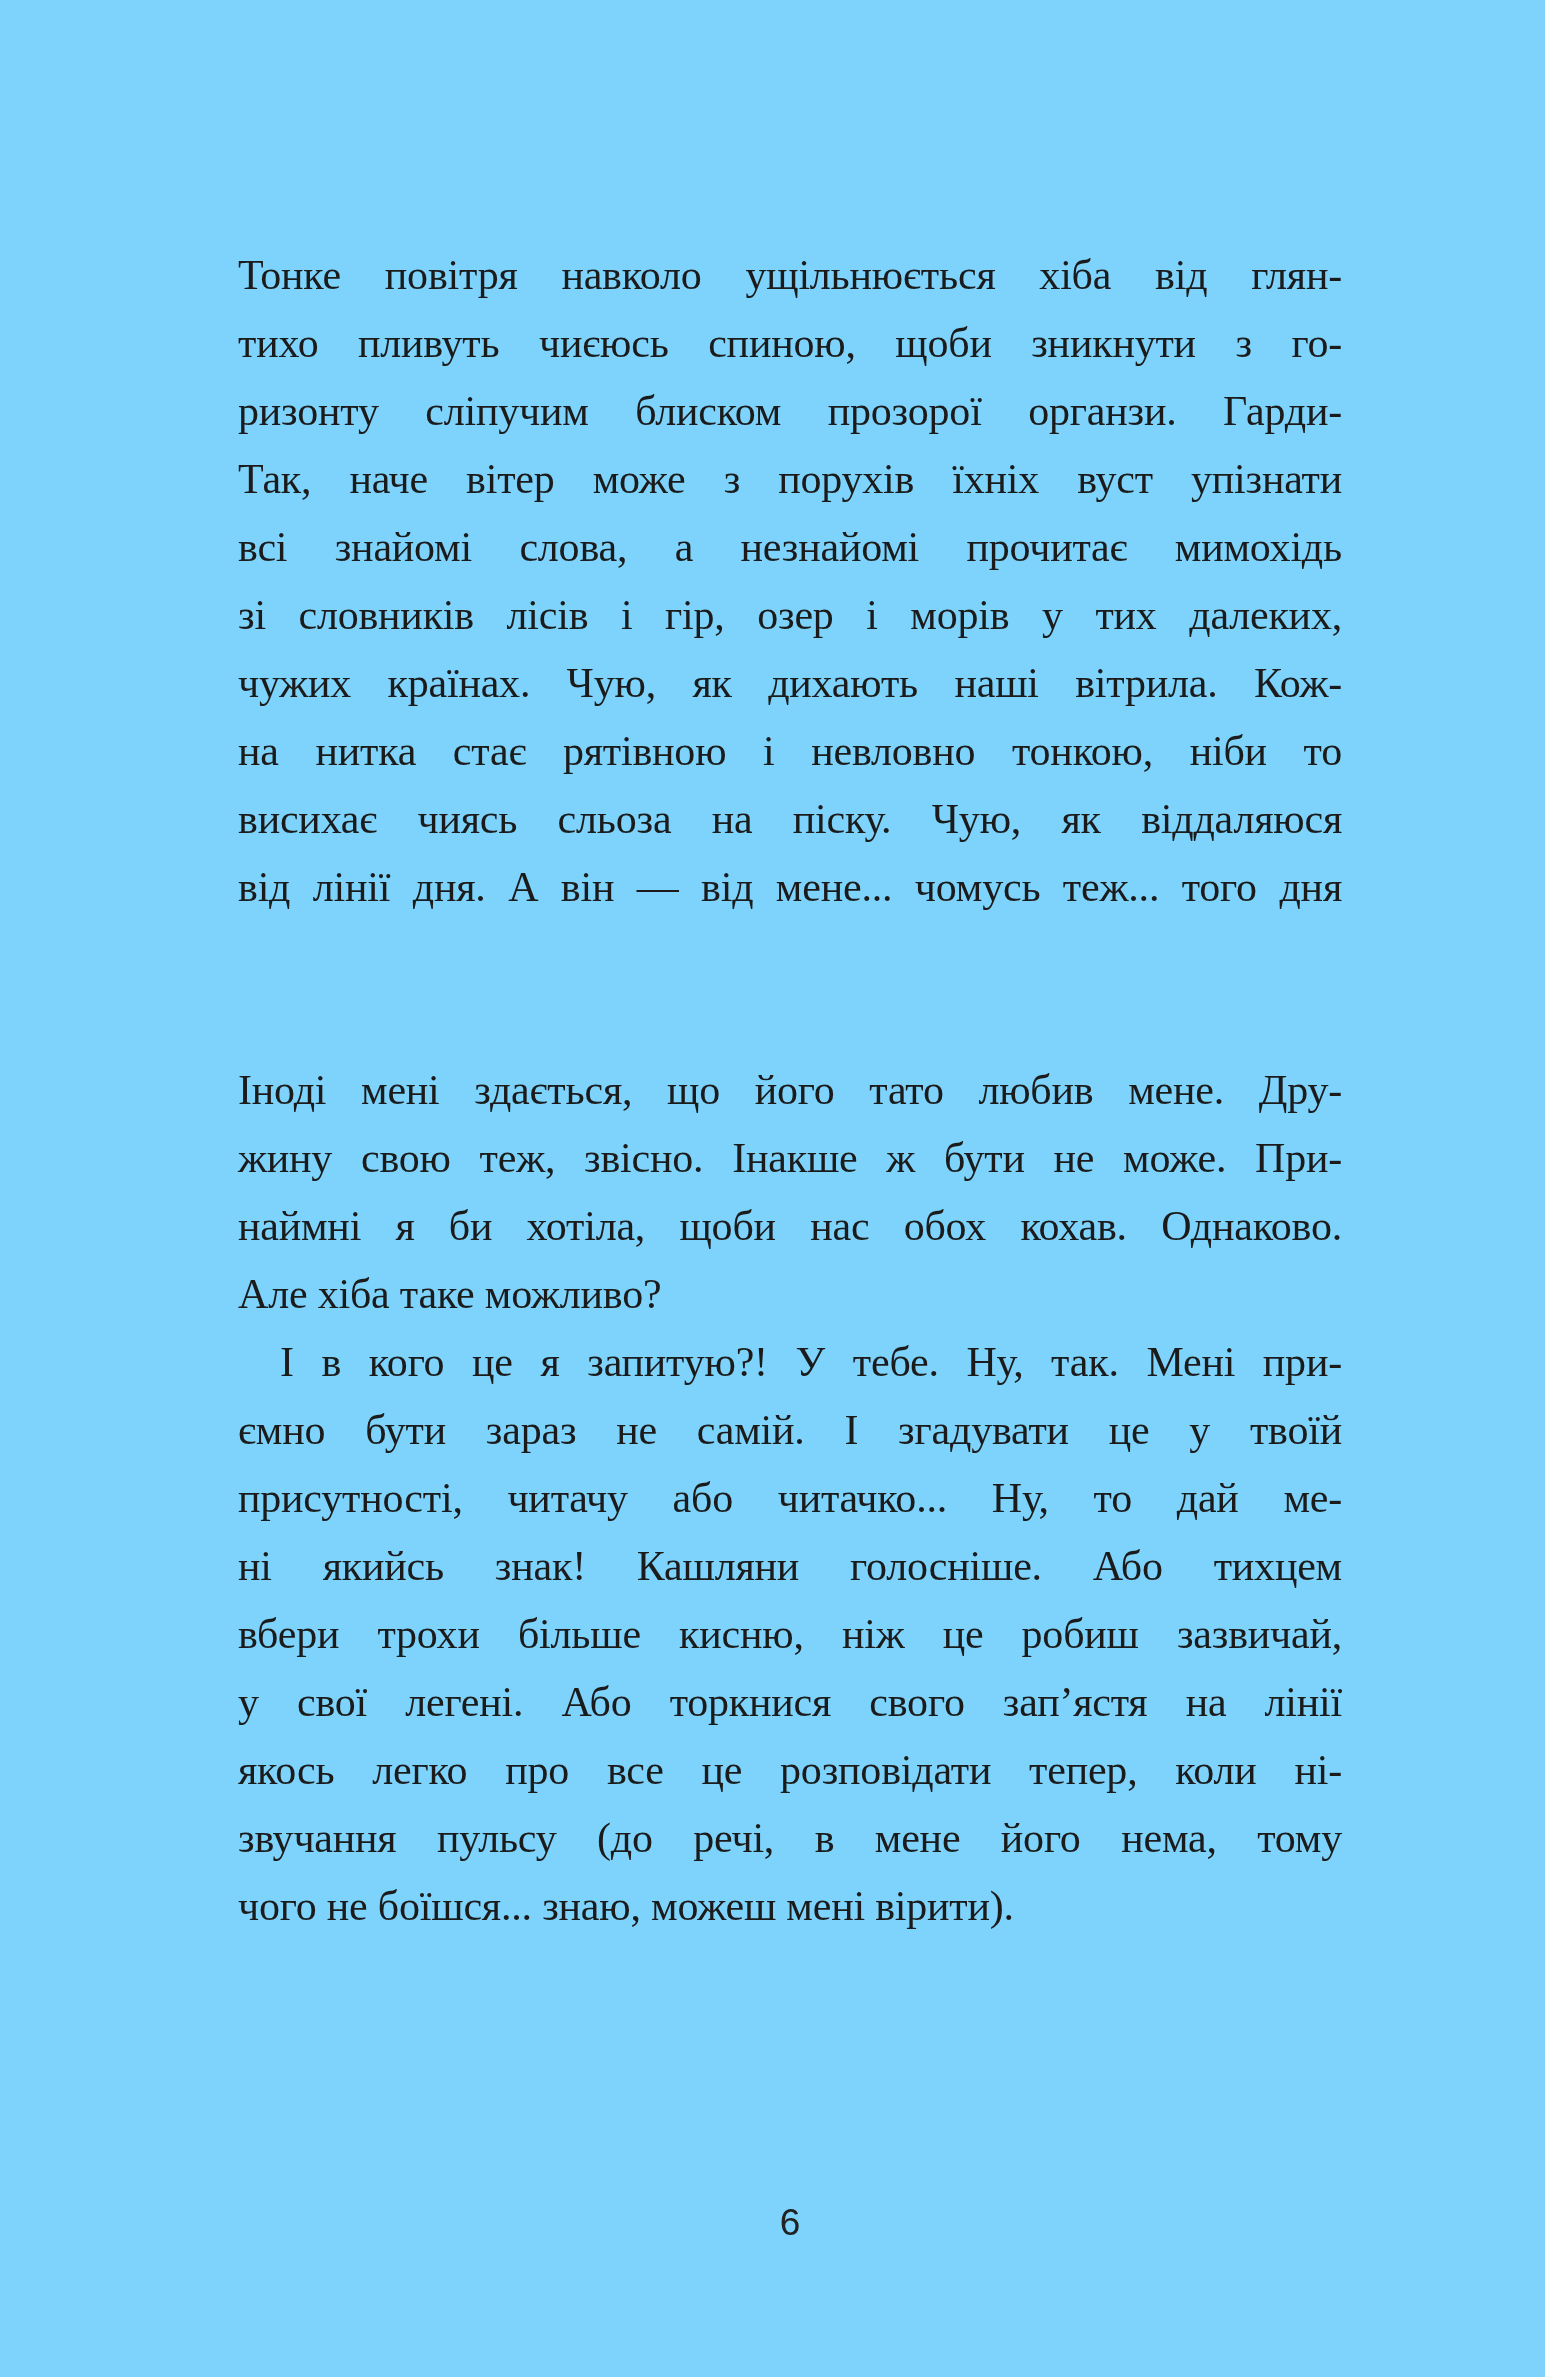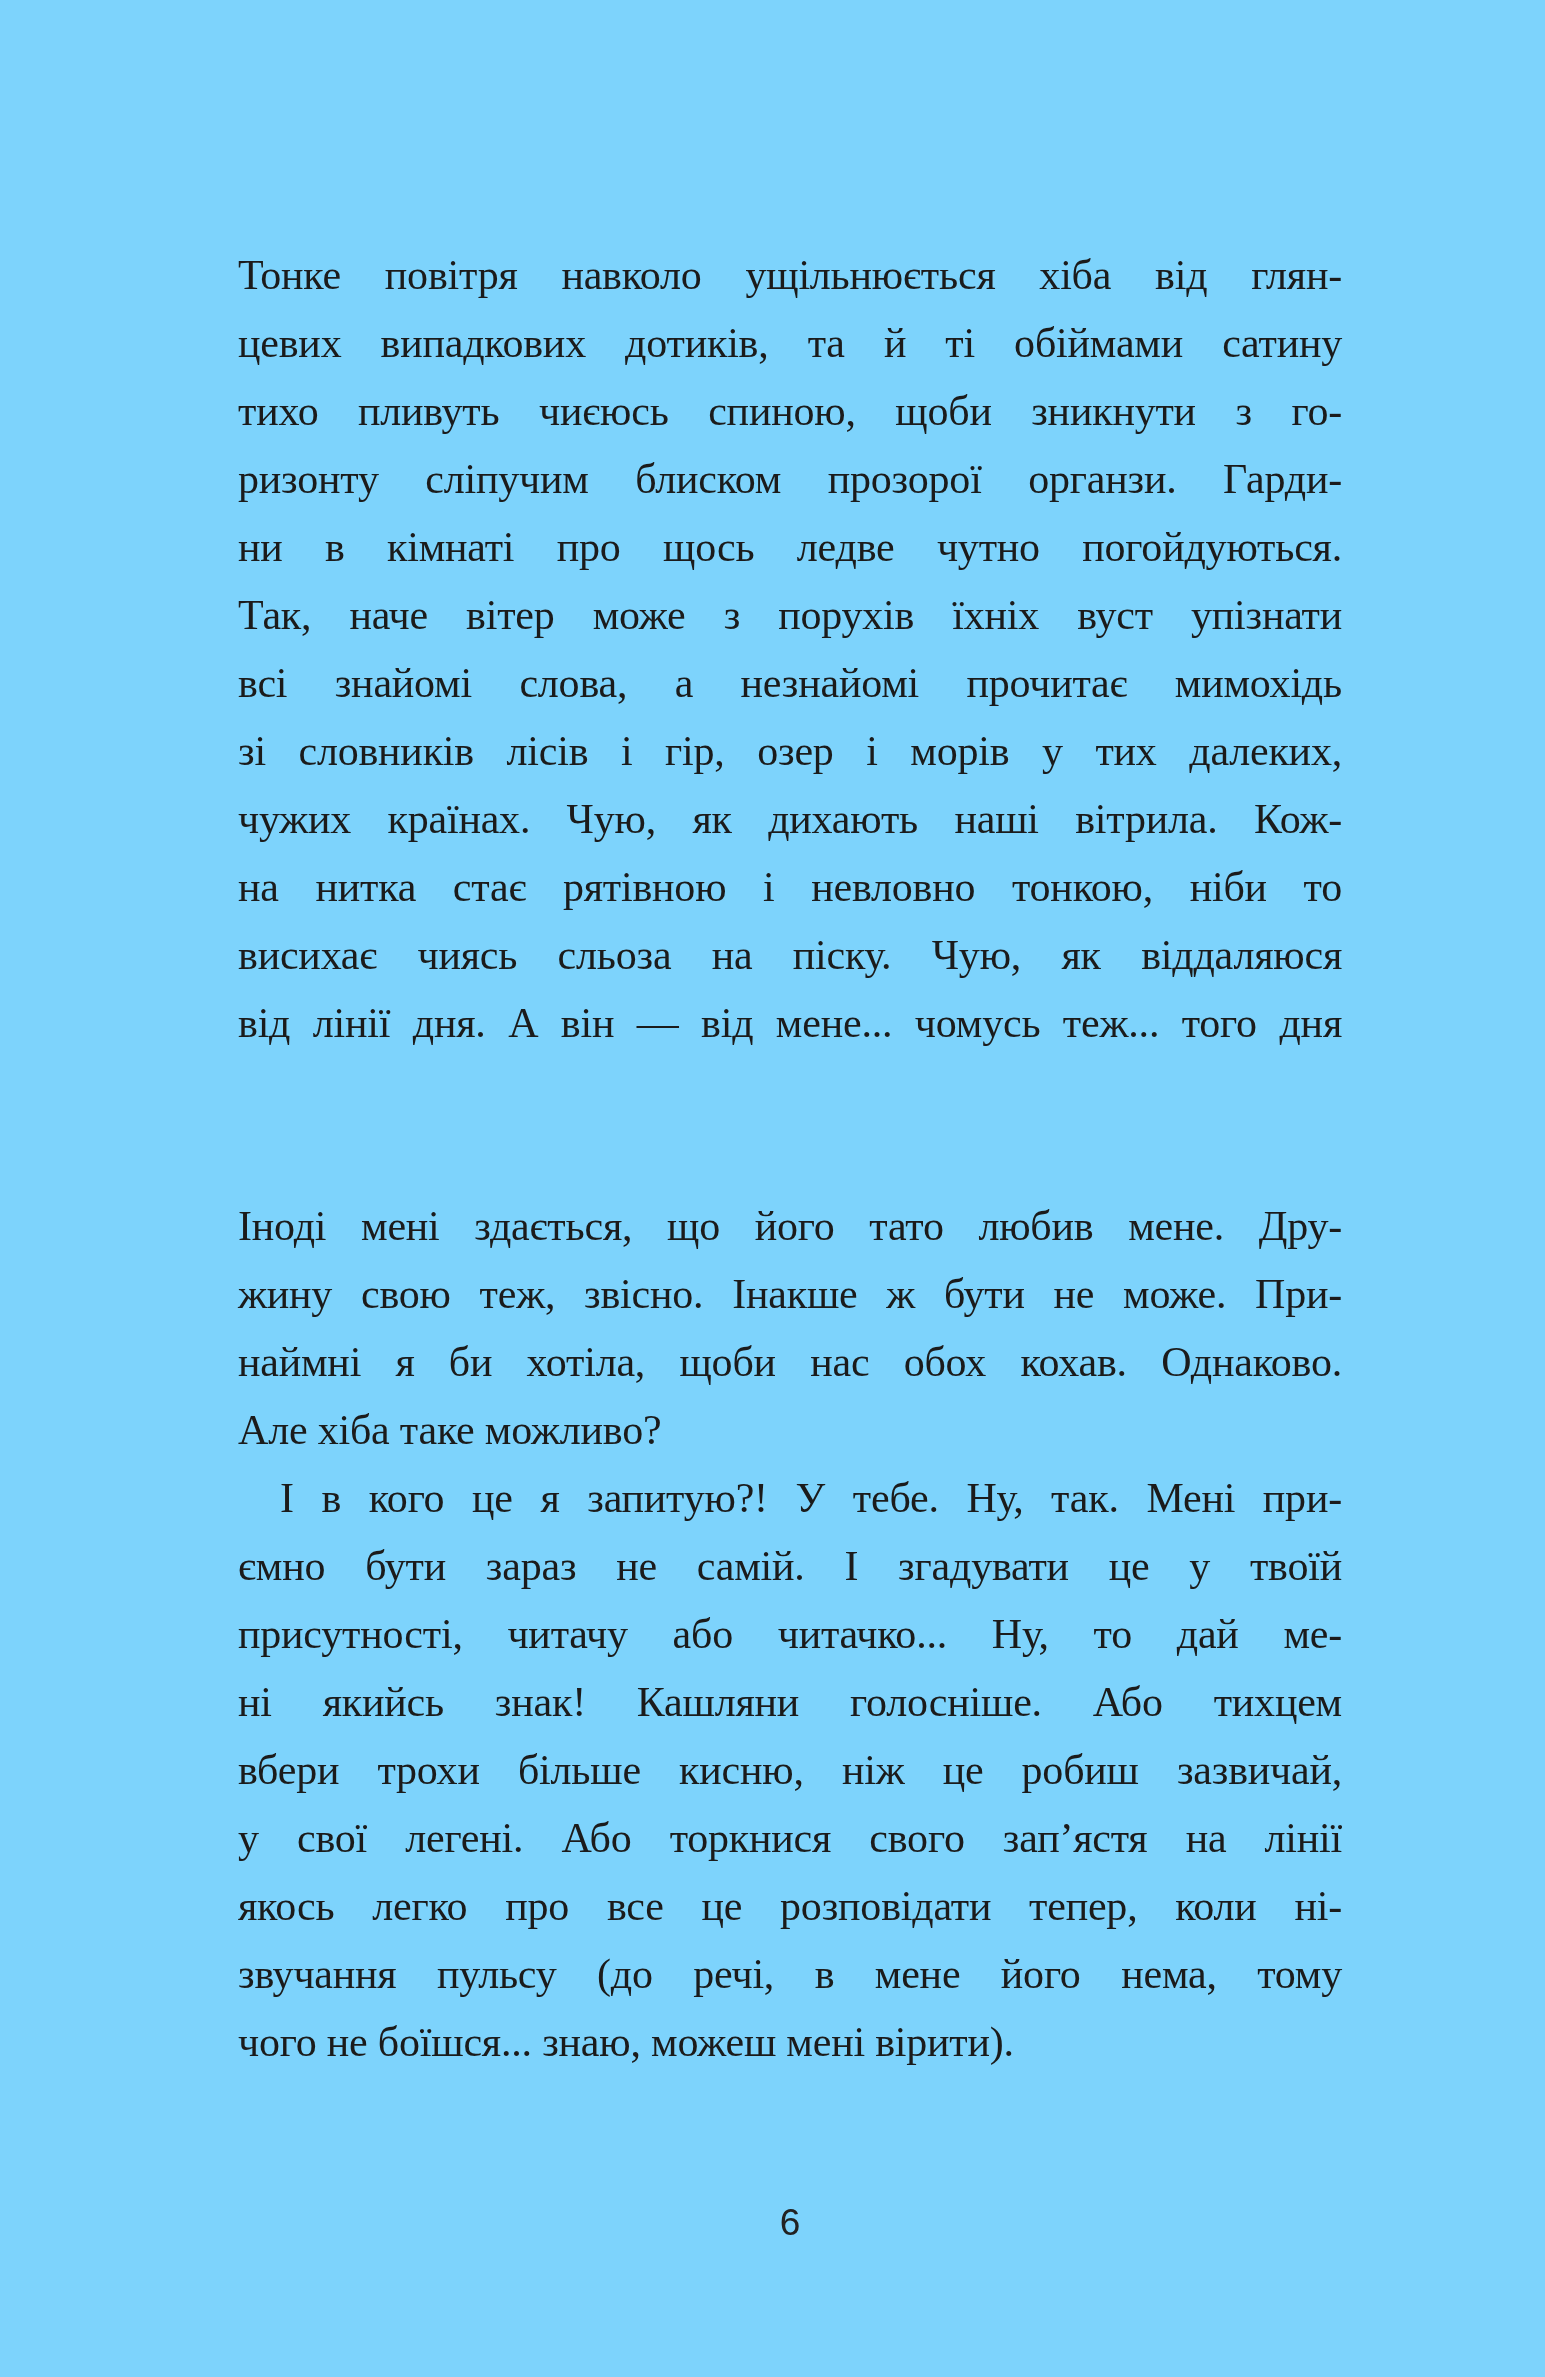--- a/index.html
+++ b/index.html
@@ -62,24 +62,22 @@
     color: #222222;
   }
 </style>
 </head>
 <body>
 
 <main class="page">
   <section class="text-block">
       <div class="para">
         <div class="line">Тонке повітря навколо ущільнюється хіба від глян-</div>
-        <div class="line">цевих випадкових дотиків, та й ті обіймами сатину</div>
         <div class="line">тихо пливуть чиєюсь спиною, щоби зникнути з го-</div>
         <div class="line">ризонту сліпучим блиском прозорої органзи. Гарди-</div>
-        <div class="line">ни в кімнаті про щось ледве чутно погойдуються.</div>
         <div class="line">Так, наче вітер може з порухів їхніх вуст упізнати</div>
         <div class="line">всі знайомі слова, а незнайомі прочитає мимохідь</div>
         <div class="line">зі словників лісів і гір, озер і морів у тих далеких,</div>
         <div class="line">чужих країнах. Чую, як дихають наші вітрила. Кож-</div>
         <div class="line">на нитка стає рятівною і невловно тонкою, ніби то</div>
         <div class="line">висихає чиясь сльоза на піску. Чую, як віддаляюся</div>
         <div class="line">від лінії дня. А він — від мене... чомусь теж... того дня</div>
       </div>
       <div class="para spaced">
         <div class="line">Іноді мені здається, що його тато любив мене. Дру-</div>

